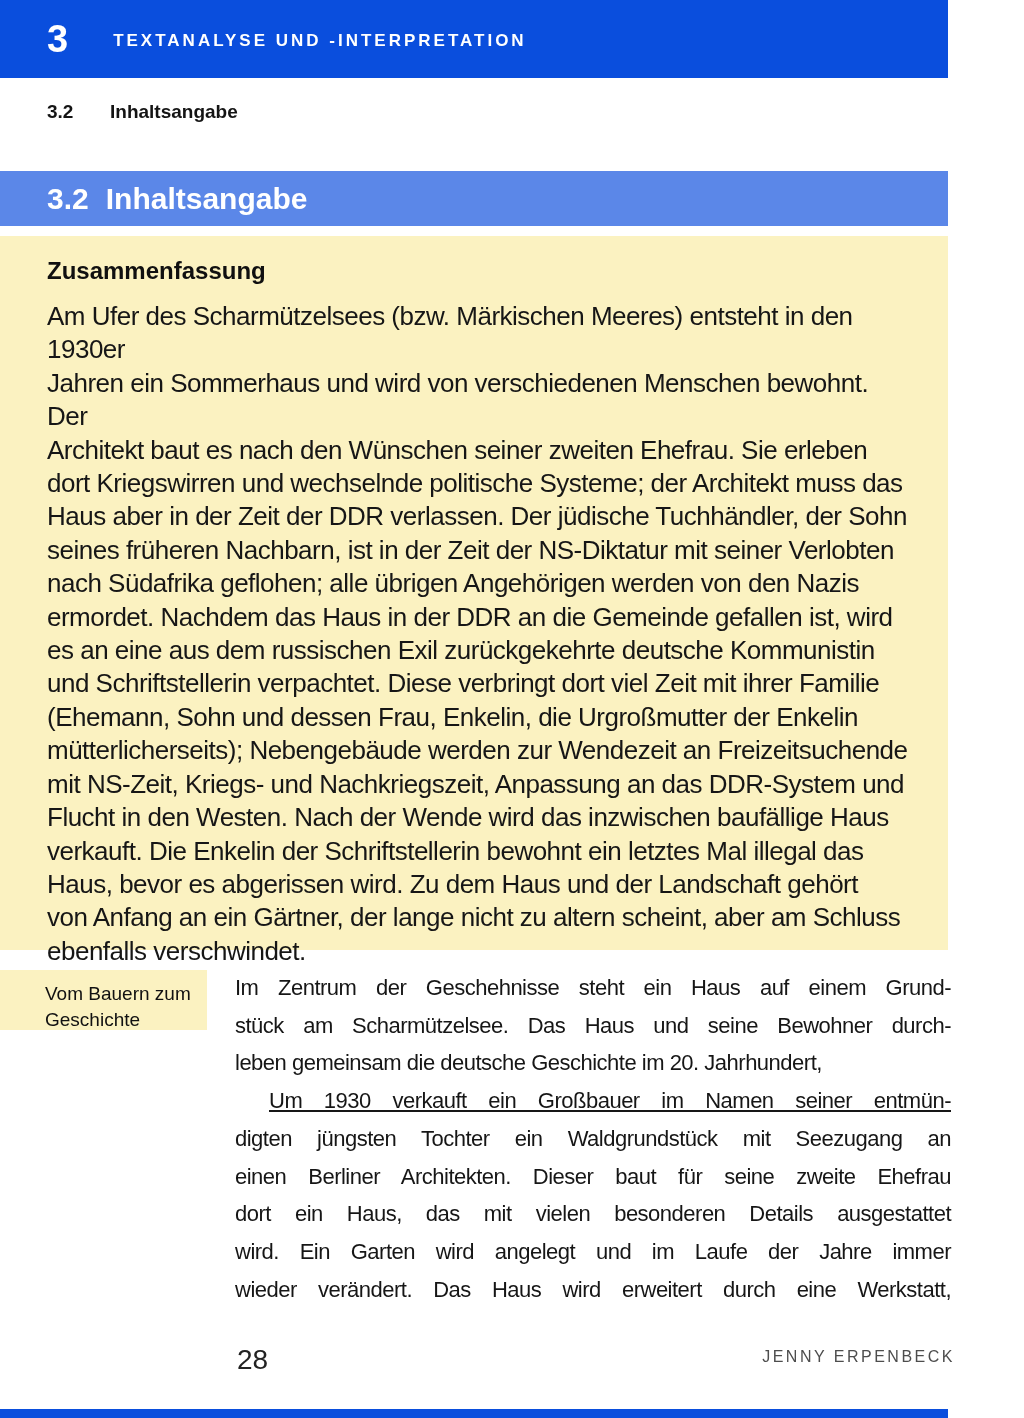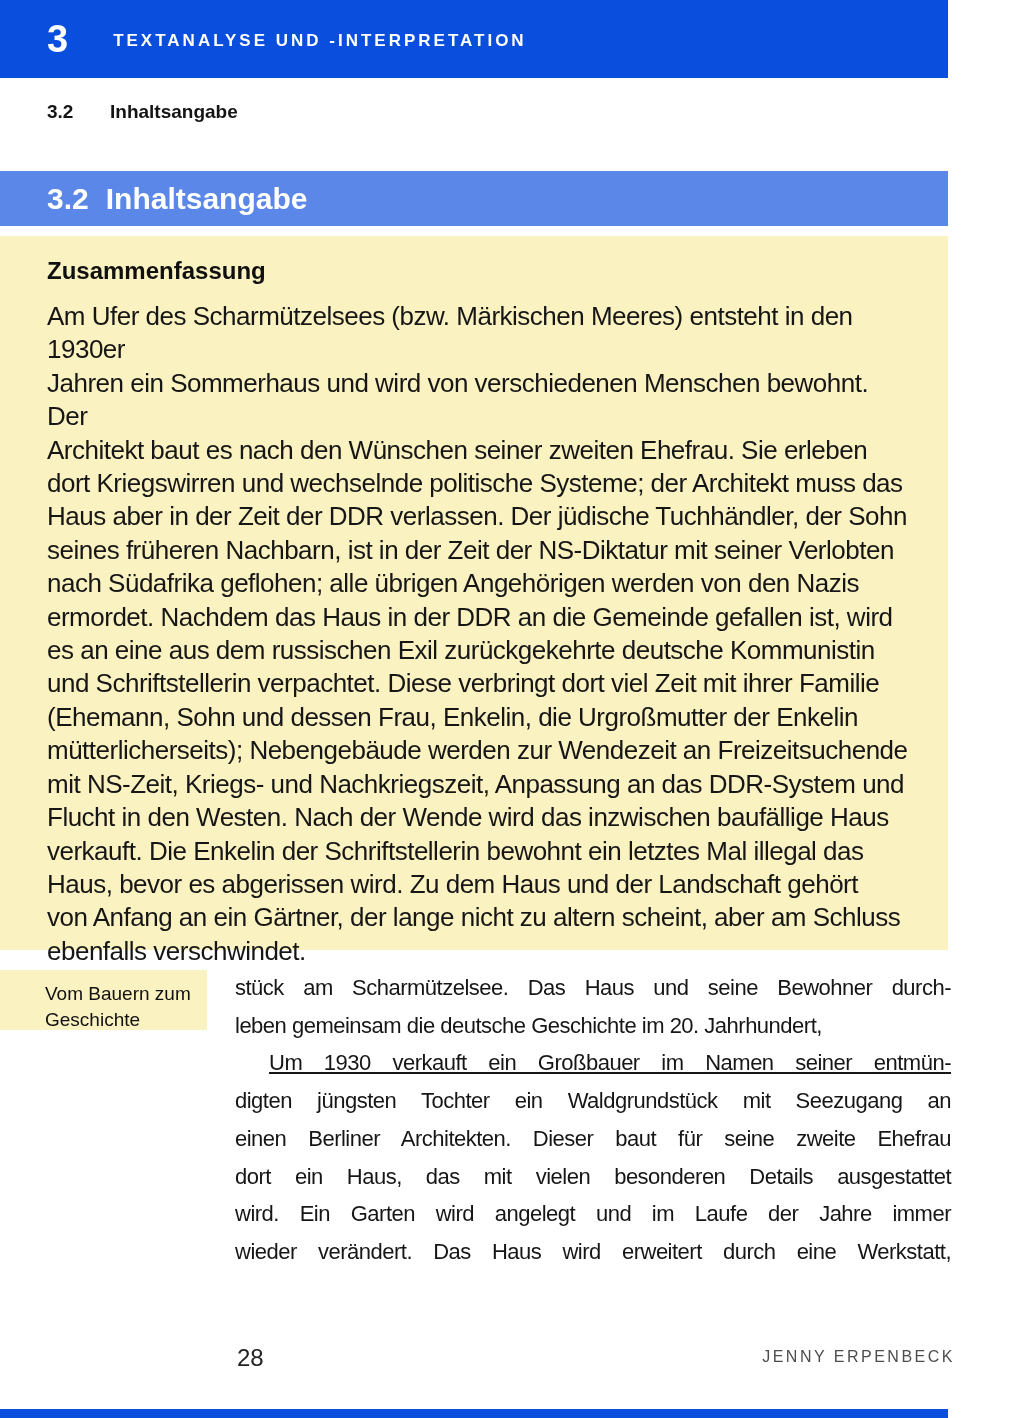--- a/index.html
+++ b/index.html
@@ -55,21 +55,21 @@
   
   .maintext {
     position:absolute; left:235px; top:969px; width:716px;
     font-size:22px; line-height:37.7px; letter-spacing:-0.5px; color:#161616;
   }
   .para > div { text-align:justify; text-align-last:justify; }
   .para.ends > div:last-child { text-align-last:left; }
   .para2 > div:first-child { text-indent:34px;text-decoration:underline; }
 
   
-  .pagenum { position:absolute; left:237px; top:1344px; font-size:24px; color:#222222; }
+  .pagenum { position:absolute; left:237px; top:1344px; font-size:28px; color:#222222; }
   .runfoot {
     position:absolute; right:69px; top:1348px; font-size:16px;
     letter-spacing:2.5px; color:#4d4d4d; font-weight:500;
   }
 
   
   .bottombar {
     position:absolute; left:0; bottom:0; width:948px; height:9px;
     background:var(--accent-blue);
   }
@@ -120,20 +120,21 @@
 
   <div class="note">
     <div class="note-lines">
         <div>Vom Bauern zum</div>
         <div>Geschichte</div>
       </div>
   </div>
 
   <div class="maintext">
     <div class="para ends">
+        <div>Im Zentrum der Geschehnisse steht ein Haus auf einem Grund-</div>
         <div>stück am Scharmützelsee. Das Haus und seine Bewohner durch-</div>
         <div>leben gemeinsam die deutsche Geschichte im 20. Jahrhundert,</div>
       </div>
     <div class="para para2">
         <div>Um 1930 verkauft ein Großbauer im Namen seiner entmün-</div>
         <div>digten jüngsten Tochter ein Waldgrundstück mit Seezugang an</div>
         <div>einen Berliner Architekten. Dieser baut für seine zweite Ehefrau</div>
         <div>dort ein Haus, das mit vielen besonderen Details ausgestattet</div>
         <div>wird. Ein Garten wird angelegt und im Laufe der Jahre immer</div>
         <div>wieder verändert. Das Haus wird erweitert durch eine Werkstatt,</div>

